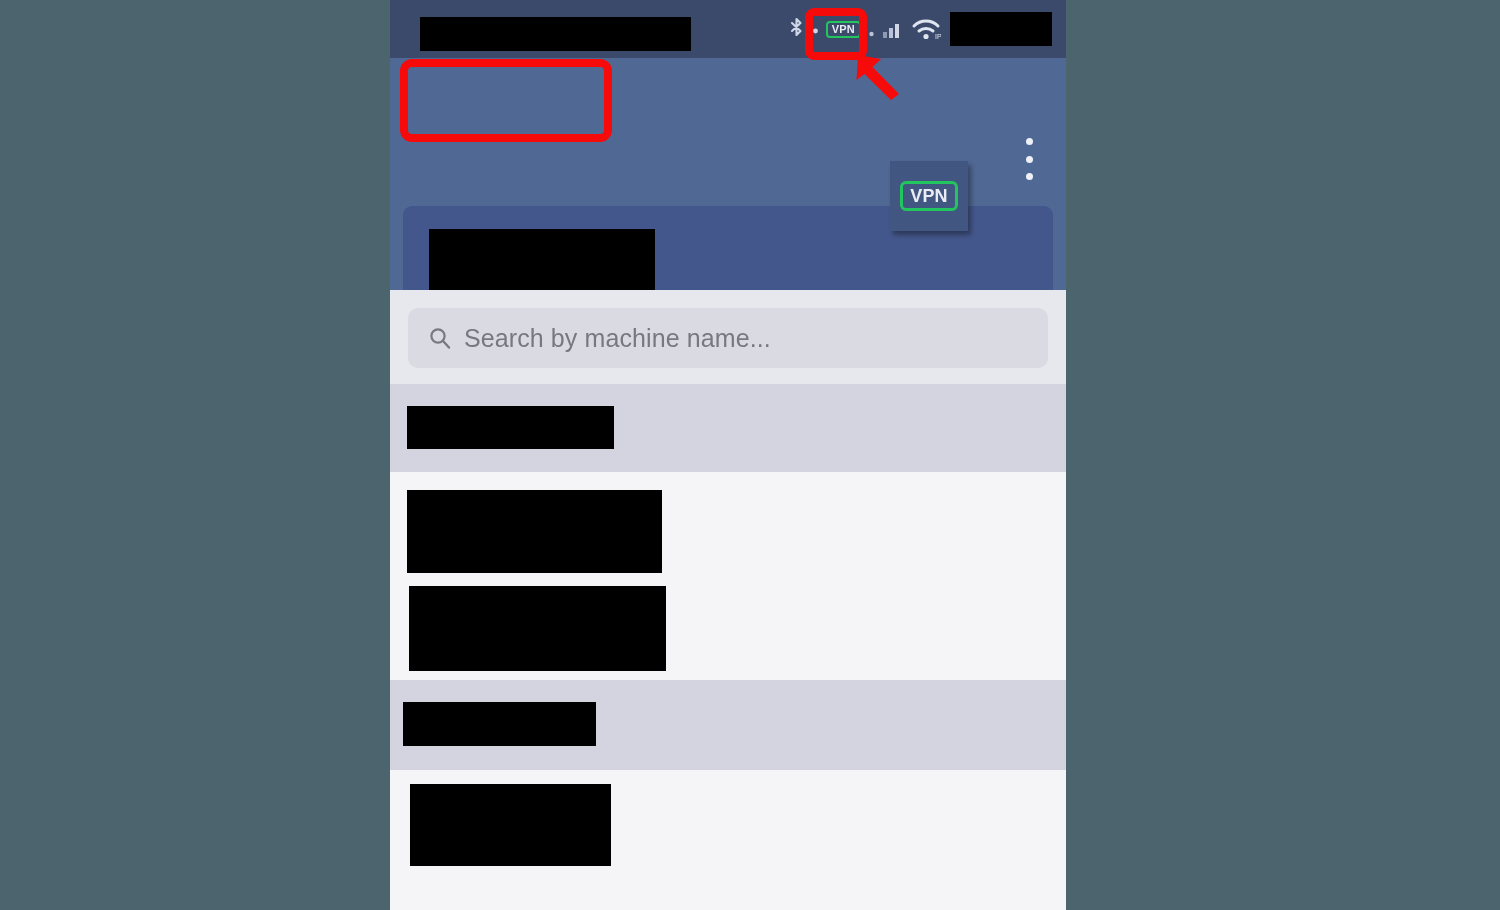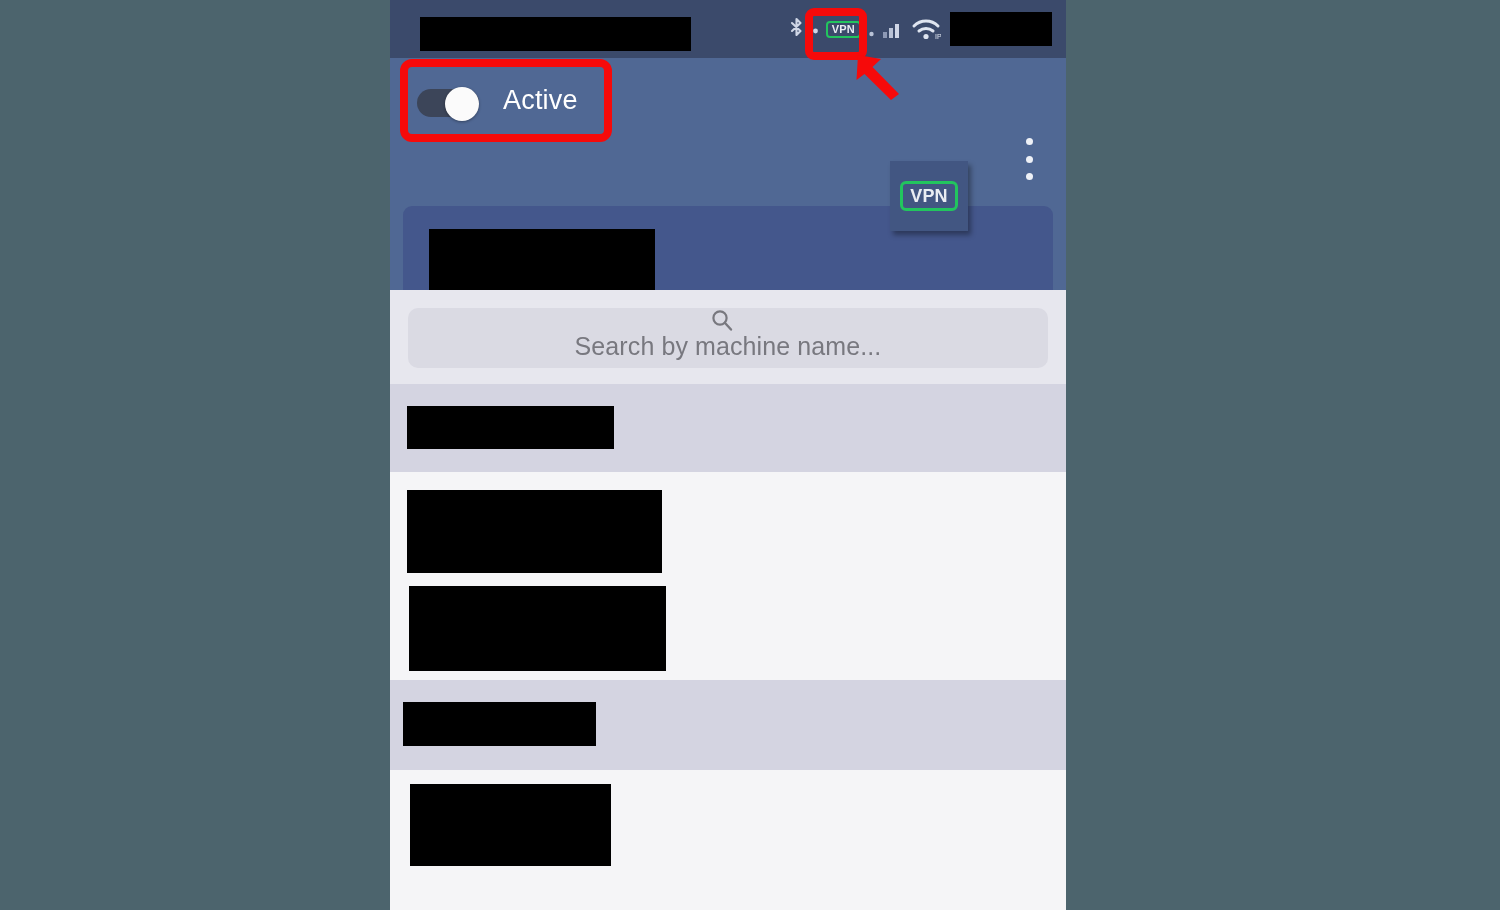--- a/index.html
+++ b/index.html
@@ -194,21 +194,20 @@
     height: 58px;
     box-sizing: content-box;
   }
   .search-box {
     height: 60px;
     border-radius: 10px;
     background: #dadae3;
     display: flex;
     align-items: center;
     padding: 0 20px;
-    flex-direction: column;
   }
   .search-icon {
     width: 24px;
     height: 24px;
     margin-right: 12px;
     flex: 0 0 auto;
   }
   .search-placeholder {
     color: #78787f;
     font-size: 25px;
@@ -294,29 +293,20 @@
             <text x="24" y="22" font-size="7" fill="#dfe5f0" font-family="Liberation Sans, sans-serif">IP</text>
           </svg>
         </span>
 
         <span class="clock-redaction"></span>
       </div>
     </div>
 
     <div class="app-header">
 
-      <div class="toggle-row">
-
-        <div class="switch">
-          <div class="switch-track"></div>
-          <div class="switch-knob"></div>
-        </div>
-
-        <div class="active-label">Active</div>
-      </div>
 
       <div class="overflow-menu">
         <i></i>
         <i></i>
         <i></i>
       </div>
 
       <div class="header-card">
         <div class="header-card-redaction"></div>
       </div>

